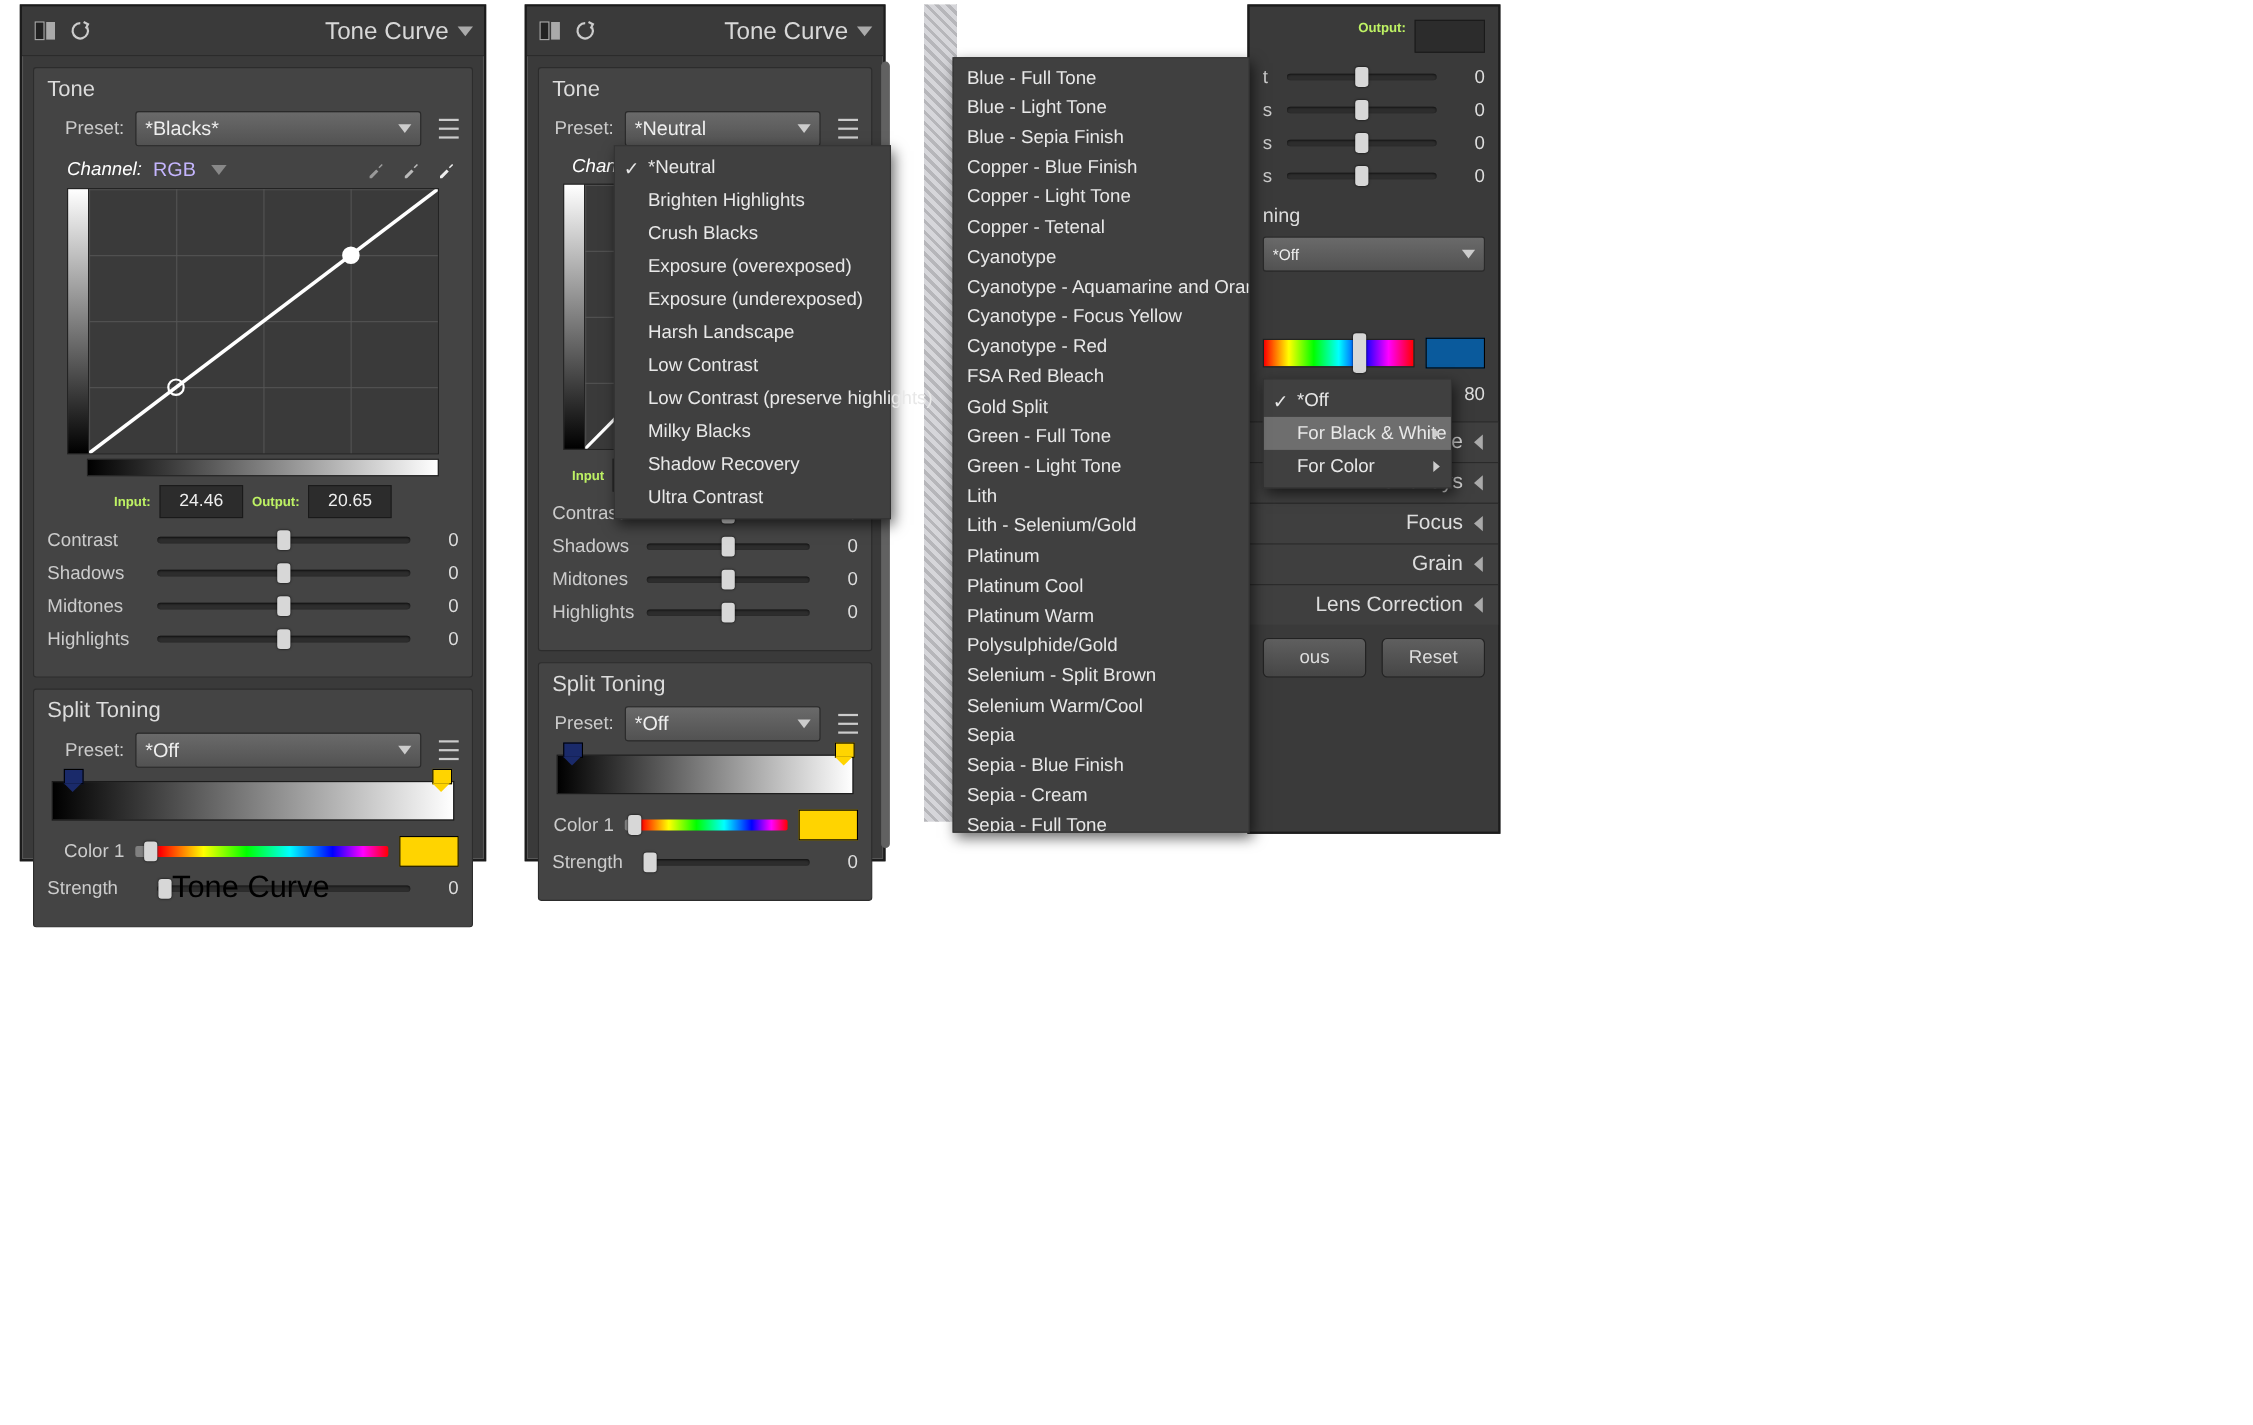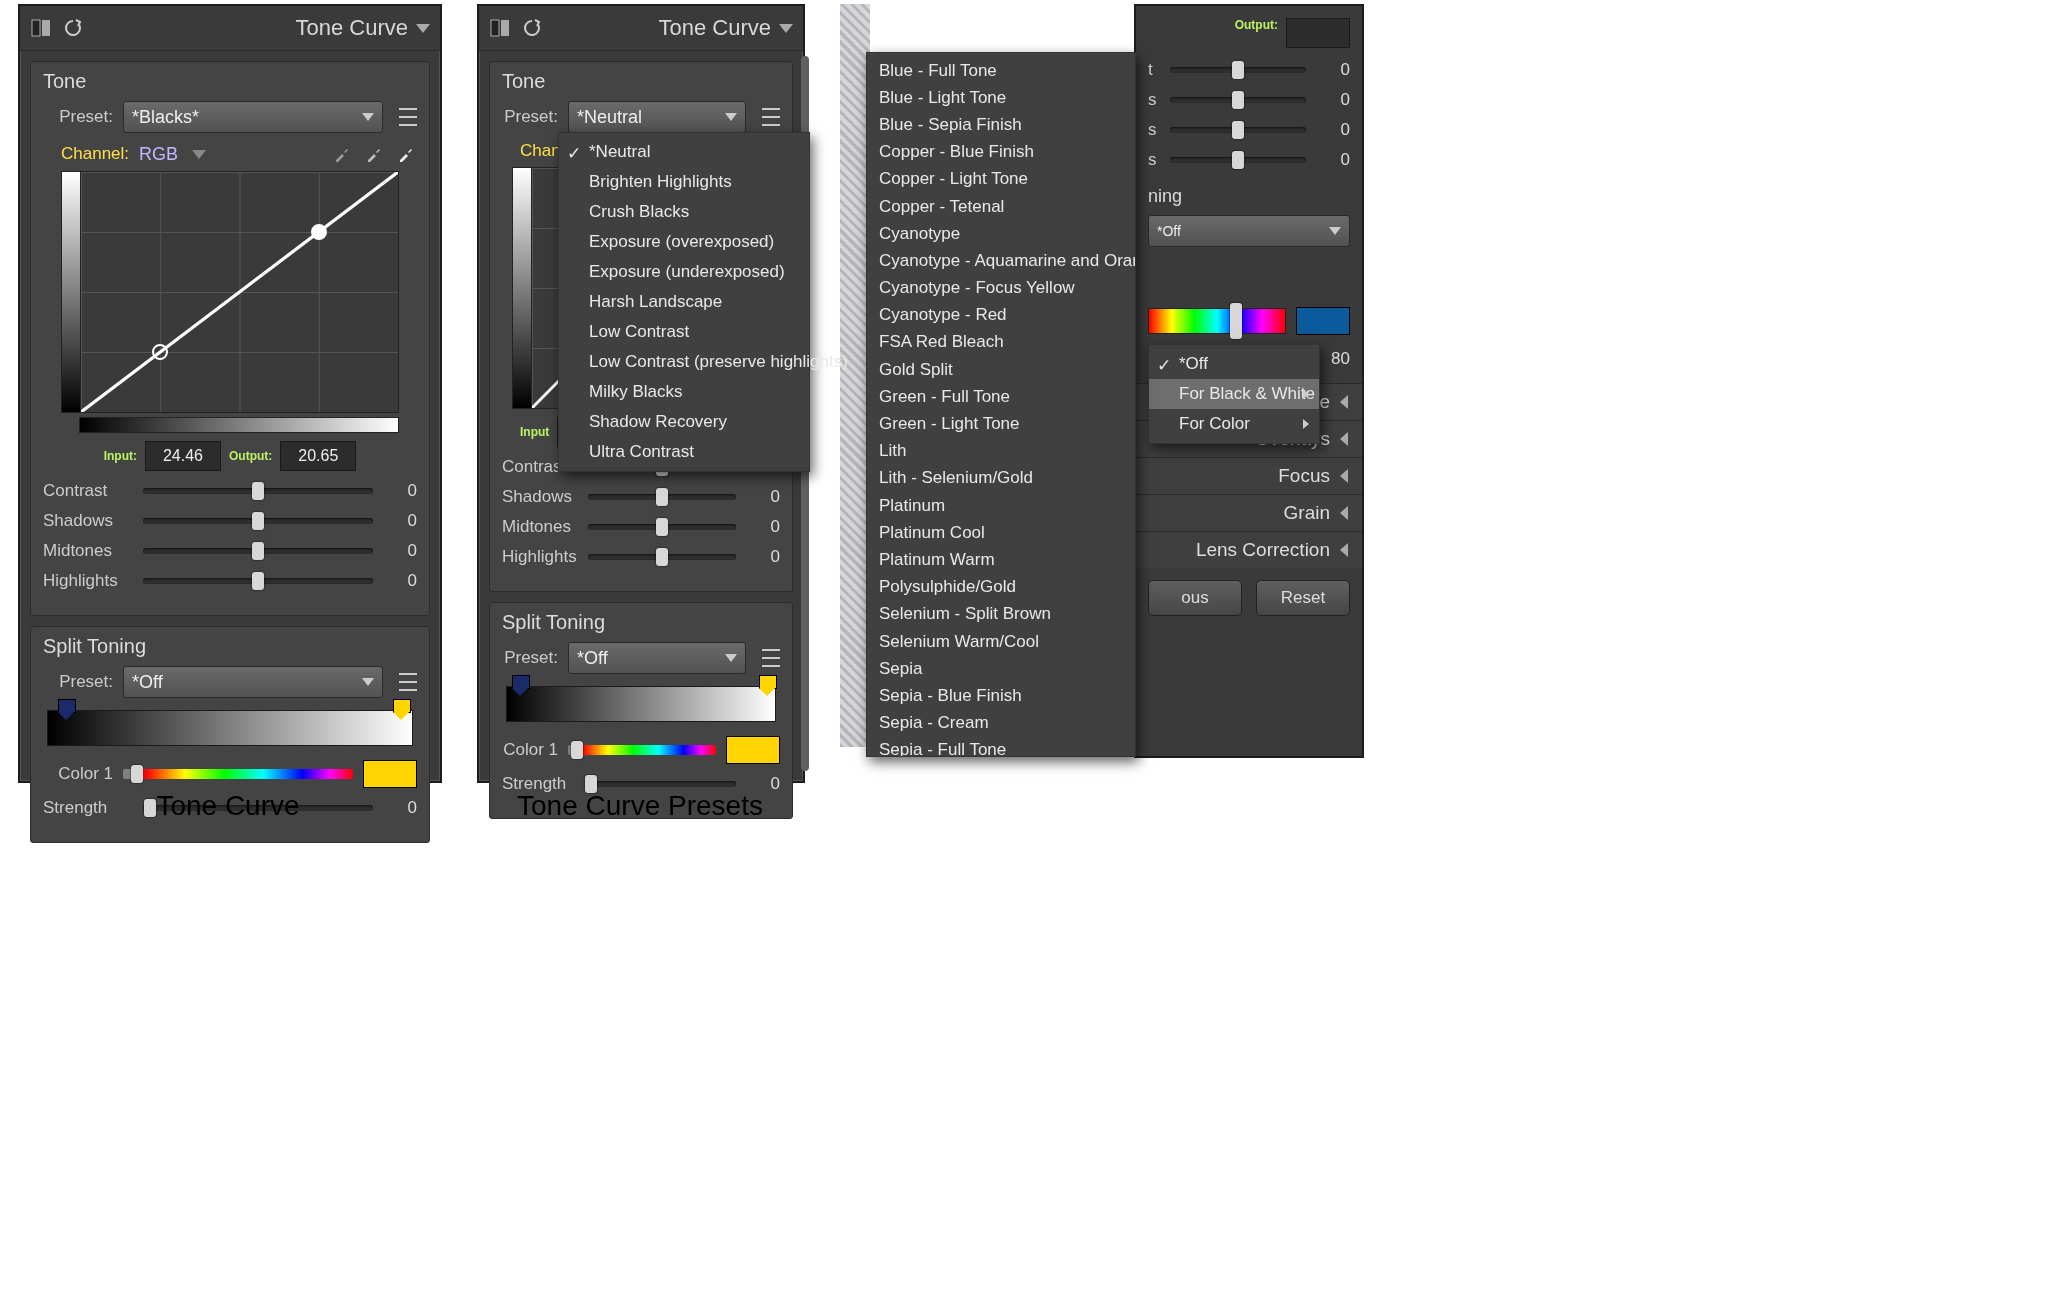--- a/index.html
+++ b/index.html
@@ -42,21 +42,21 @@
   .section {
     margin: 10px;
     background: #444;
     border: 1px solid #2c2c2c;
     border-radius: 3px;
     padding: 8px 12px 14px 12px;
   }
   .sect-title { font-size: 20px; color:#dcdcdc; margin-bottom:8px; }
   .row { display:flex; align-items:center; gap:10px; margin:6px 0; }
   .lbl { color:#ccc; font-size:17px; min-width:70px; text-align:right; }
-  .lbl-left { color:#fde047; font-size:17px; }
+  .lbl-left { color:#ffffff; font-size:17px;font-style:italic; }
   .select {
     flex:1; height:30px; background:linear-gradient(#6a6a6a,#525252);
     border:1px solid #2a2a2a; border-radius:3px; display:flex; align-items:center;
     padding:0 8px; color:#eee; position:relative;
   }
   .select .tri { position:absolute; right:8px; top:50%; transform:translateY(-50%);
     width:0;height:0;border-left:6px solid transparent;border-right:6px solid transparent;border-top:8px solid #ccc; }
   .menu-icon { width:18px; height:14px; border-top:2px solid #ccc; border-bottom:2px solid #ccc; position:relative; margin-left:6px; }
   .menu-icon:after { content:""; position:absolute; left:0; right:0; top:50%; height:2px; background:#ccc; transform:translateY(-1px); }
 
@@ -559,15 +559,14 @@
       <div class="dd-item" style="padding: 3.6px 16px 3.6px 12px;">Polysulphide/Gold</div>
       <div class="dd-item" style="padding: 3.6px 16px 3.6px 12px;">Selenium - Split Brown</div>
       <div class="dd-item" style="padding: 3.6px 16px 3.6px 12px;">Selenium Warm/Cool</div>
       <div class="dd-item" style="padding: 3.6px 16px 3.6px 12px;">Sepia</div>
       <div class="dd-item" style="padding: 3.6px 16px 3.6px 12px;">Sepia - Blue Finish</div>
       <div class="dd-item" style="padding: 3.6px 16px 3.6px 12px;">Sepia - Cream</div>
       <div class="dd-item" style="padding: 3.6px 16px 3.6px 12px;">Sepia - Full Tone</div>
     </div>
 
 <div class="caption" style="left:18px; top:790px; width:420px;">Tone Curve</div>
-<div class="caption" style="left:470px; top:790px; width:340px;">Tone Curve Presets</div>
 
 </div>
 
 </body></html>

